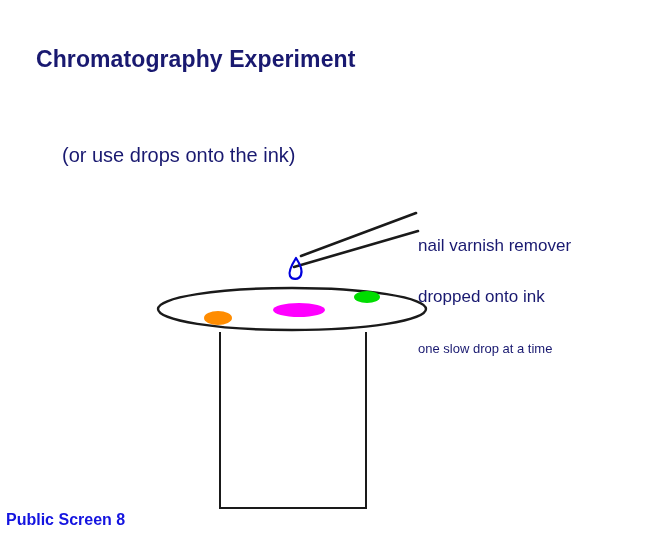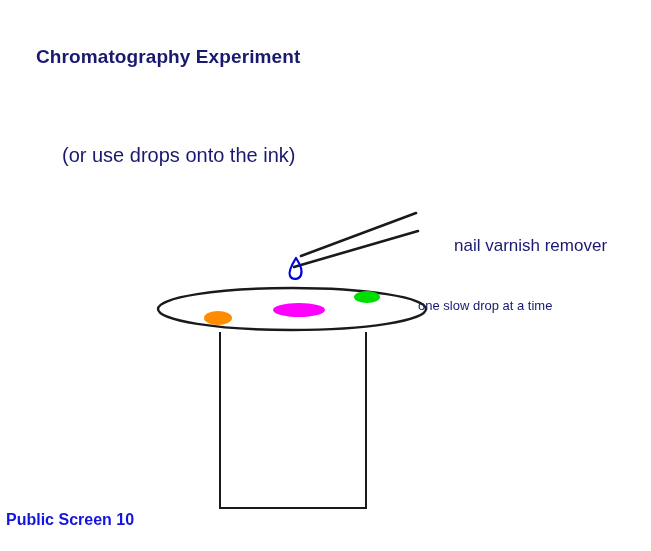--- a/index.html
+++ b/index.html
@@ -22,46 +22,45 @@
     height: 551px;
   }
   .txt {
     position: absolute;
     white-space: pre;
     color: #191970;
   }
   #title {
     left: 36px;
     top: 46px;
-    font-size: 19px;
+    font-size: 23px;
     font-weight: bold;
     letter-spacing: 0.1px;
   }
   #subtitle {
     left: 62px;
     top: 144px;
     font-size: 20px;
     font-weight: normal;
   }
   #annotation {
     left: 418px;
     top: 203px;
     font-size: 17px;
     line-height: 17px;
     font-weight: normal;
   }
   #annotation .small {
     font-size: 13px;
     line-height: 16px;
     display: block;
-    margin-top: 10px;
+    margin-top: 2px;
   }
   #annotation .line {
     display: block;
-    margin-left: 36px;
   }
   #footer {
     left: 6px;
     top: 511px;
     font-size: 16px;
     font-weight: bold;
     color: #1414e0;
   }
   svg { display: block; }
 </style>
@@ -83,16 +82,17 @@
 
   <path d="M 296 258 C 300 264 303 270 301 275 C 299 280 292 280 290 276 C 288 272 291 266 296 258 Z" fill="none" stroke="#0000dd" stroke-width="2.2" stroke-linejoin="round"></path>
 </svg>
 
 <div class="txt" id="title">Chromatography Experiment</div>
 
 <div class="txt" id="subtitle">(or use drops onto the ink)</div>
 
 <div class="txt" id="annotation">
   <span class="line">nail varnish remover</span>
+  <span class="line">dropped onto ink</span>
   <span class="small">one slow drop at a time</span>
 </div>
 
-<div class="txt" id="footer">Public Screen 10</div>
+<div class="txt" id="footer">Public Screen 8</div>
 
 </body></html>

